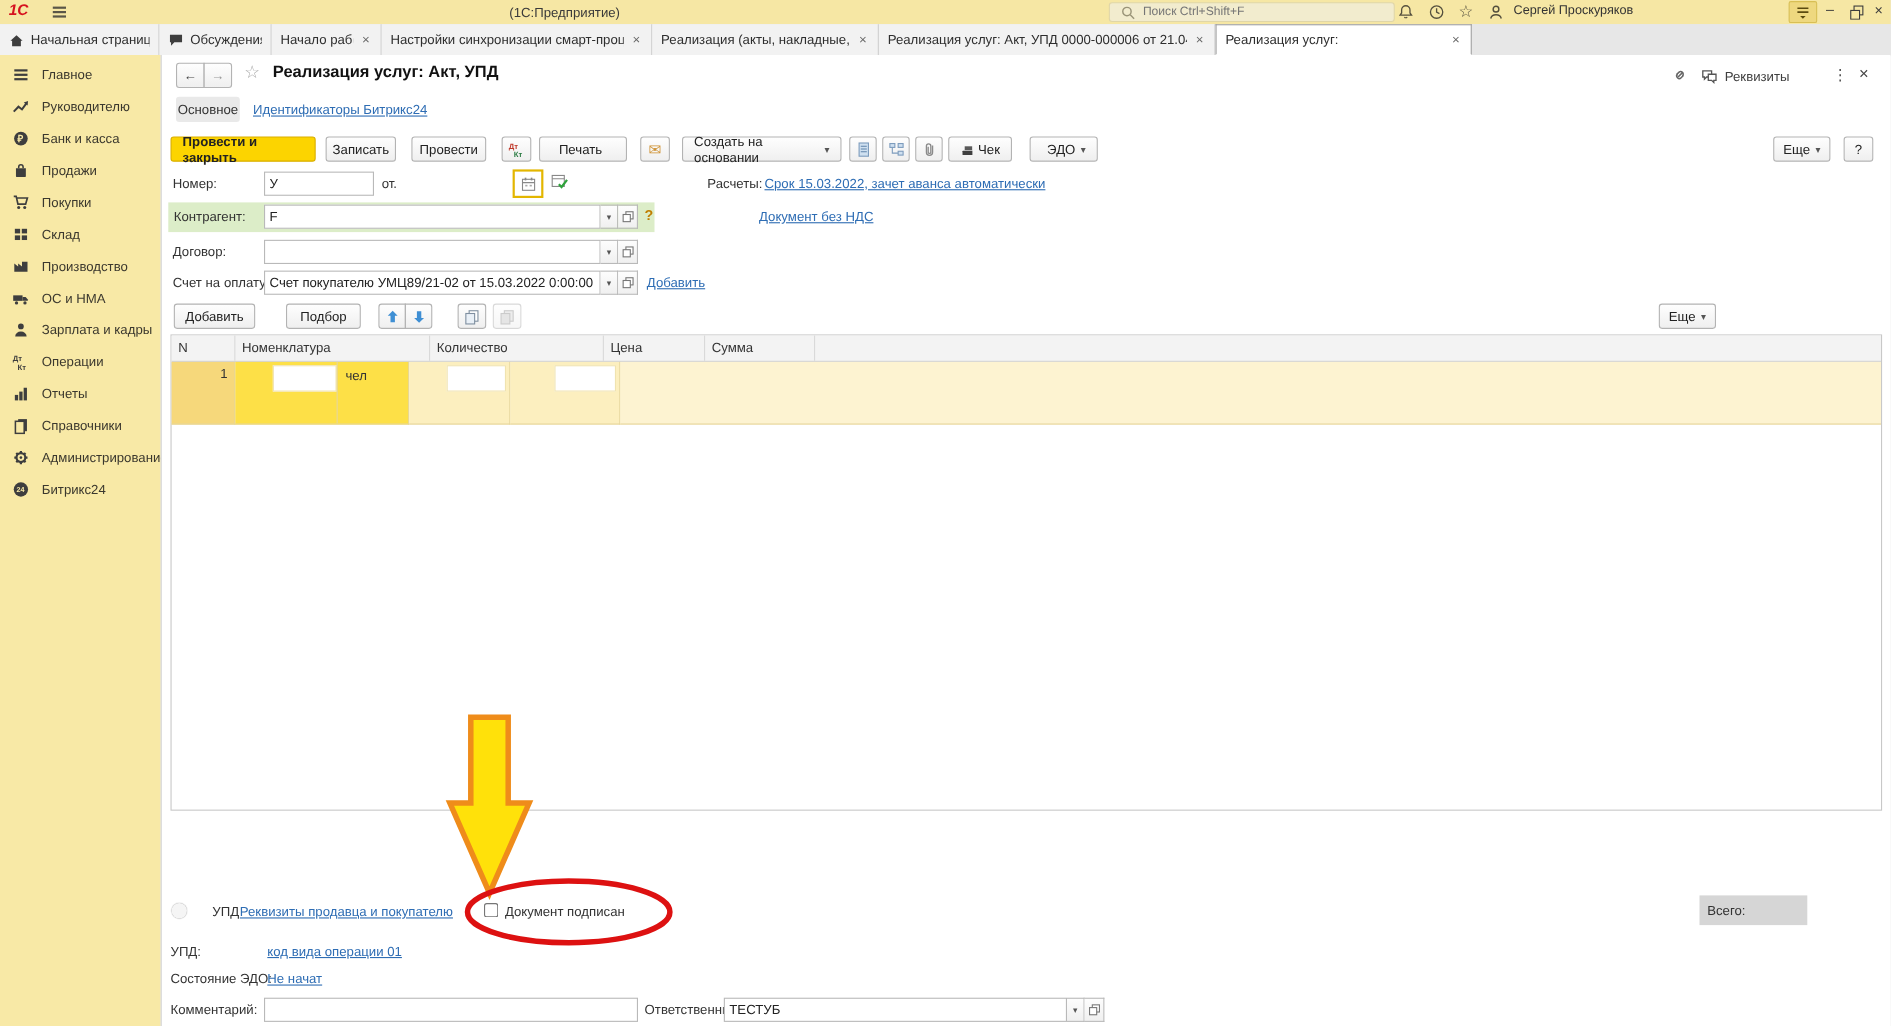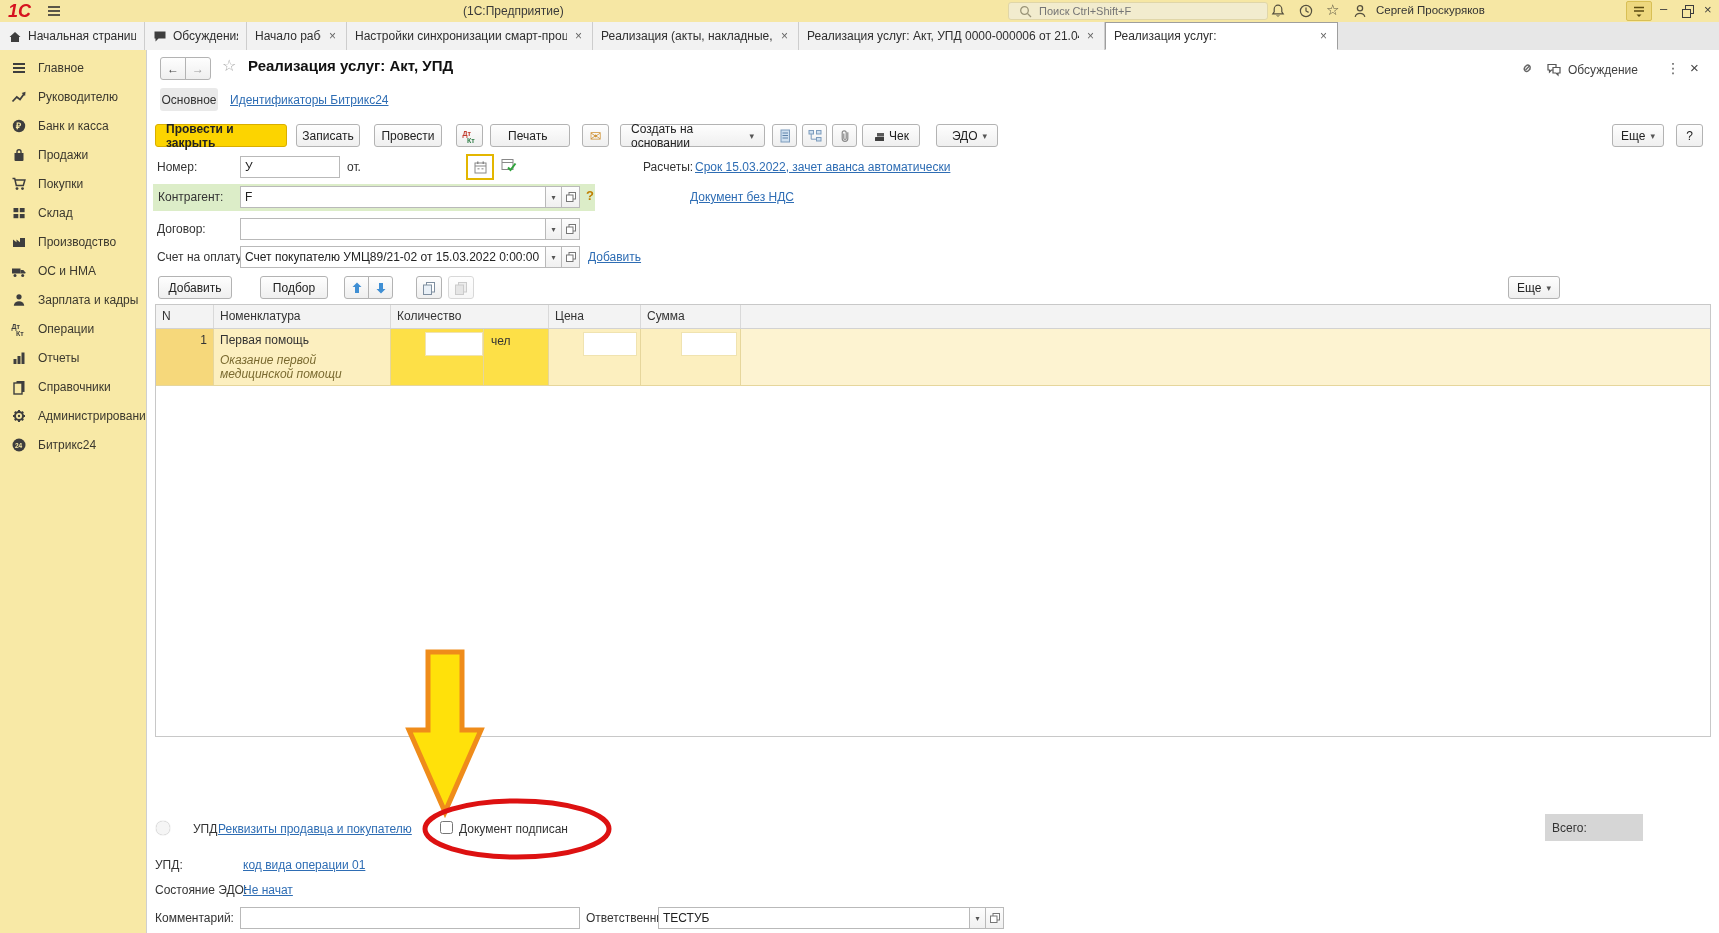--- a/index.html
+++ b/index.html
@@ -2,21 +2,21 @@
 <html><head>
 <meta charset="utf-8">
 <style>
   html,body{margin:0;padding:0;background:#dcdcdc;}
   body{font-family:"Liberation Sans",sans-serif;font-size:12px;color:#333;}
   #app{position:relative;width:1719px;height:933px;background:#e9e9e9;overflow:hidden;}
   .a{position:absolute;}
   .nw{white-space:nowrap;}
   
   .topbar{left:0;top:0;width:1719px;height:22px;background:#f6e7a4;}
-  .logo{font-weight:bold;font-style:italic;font-size:18px;color:#d6121f;}
+  .logo{font-weight:bold;font-style:italic;font-size:14px;color:#d6121f;}
   .apptitle{color:#3a3a3a;font-size:12px;}
   .searchbox{display:flex;align-items:center;gap:5px;background:#f2ecce;border:1px solid #e0d6a8;border-radius:3px;height:16px;padding:0 10px;width:238px;}
   .searchbox input{border:none;background:transparent;outline:none;font-size:11px;color:#8f8a72;width:200px;font-family:inherit;}
   .winbtn{font-size:13px;color:#3c3c3c;cursor:default;}
   .svc{background:#eed87f;border:1px solid #d8bf55;border-radius:2px;width:24px;height:18px;display:flex;align-items:center;justify-content:center;}
   
   .tabbar{left:0;top:22px;width:1719px;height:28px;background:#e7e7e7;border-bottom:1px solid #c4c4c4;display:flex;}
   .tab{box-sizing:border-box;display:flex;align-items:center;gap:6px;padding:0 8px;border-right:1px solid #cdcdcd;background:#f2f2f2;height:28px;overflow:hidden;font-size:12px;color:#2e2e2e;}
   .tab .lbl{overflow:hidden;white-space:nowrap;flex:1;}
   .tab .x{color:#666;font-size:12px;padding:0 2px;}
@@ -293,21 +293,21 @@
       </svg>
   </span>
   <span class="a" style="left:1546px;top:61px;">
     <svg class="ic" width="16" height="16">
         <g fill="#fff" stroke="#555" stroke-width="1.2">
           <path d="M2 3.5h8v5.5H5.5L3.5 11V9H2z"></path>
           <path d="M7 6.5h7V12h-2v2l-2-2H7z"></path>
         </g>
       </svg>
   </span>
-  <span class="a" style="left:1568px;top:63px;color:#3f3f3f;">Обсуждение</span>
+  <span class="a" style="left:1568px;top:63px;color:#3f3f3f;">Реквизиты</span>
   <span class="a" style="left:1666px;top:60px;font-size:14px;color:#555;">⋮</span>
   <span class="a" style="left:1690px;top:59px;font-size:15px;color:#444;">×</span>
 
   
   <span class="a navpill" style="left:160px;top:88px;width:58px;height:23px;">Основное</span>
   <span class="a link nw" style="left:230px;top:93px;">Идентификаторы Битрикс24</span>
 
   
   <span class="a btn primary" style="left:155px;top:124px;width:132px;">
       <span>Провести и закрыть</span>
@@ -490,24 +490,20 @@
     <div class="th">
       <div style="width:58px;">N</div>
       <div style="width:177px;">Номенклатура</div>
       <div style="width:158px;">Количество</div>
       <div style="width:92px;">Цена</div>
       <div style="width:100px;">Сумма</div>
       <div style="flex:1;border-right:none;"></div>
     </div>
     <div class="trow">
       <div style="width:58px;background:#f6d87b;text-align:right;padding:4px 6px 0 0;">1</div>
-      <div style="width:177px;background:#fcefbf;padding:4px 0 0 6px;">
-        <div>Первая помощь</div>
-        <div style="font-style:italic;color:#7a6a30;margin-top:6px;width:160px;">Оказание первой медицинской помощи</div>
-      </div>
       <div style="width:158px;background:#fde047;">
         <div class="wbox" style="left:34px;top:3px;width:56px;height:22px;"></div>
         <div style="position:absolute;left:92px;top:0;bottom:0;border-left:1px solid #e6d69c;"></div>
         <span style="position:absolute;left:100px;top:5px;">чел</span>
       </div>
       <div style="width:92px;background:#fcefbf;">
         <div class="wbox" style="left:34px;top:3px;width:52px;height:22px;"></div>
       </div>
       <div style="width:100px;background:#fcefbf;">
         <div class="wbox" style="left:40px;top:3px;width:54px;height:22px;"></div>

